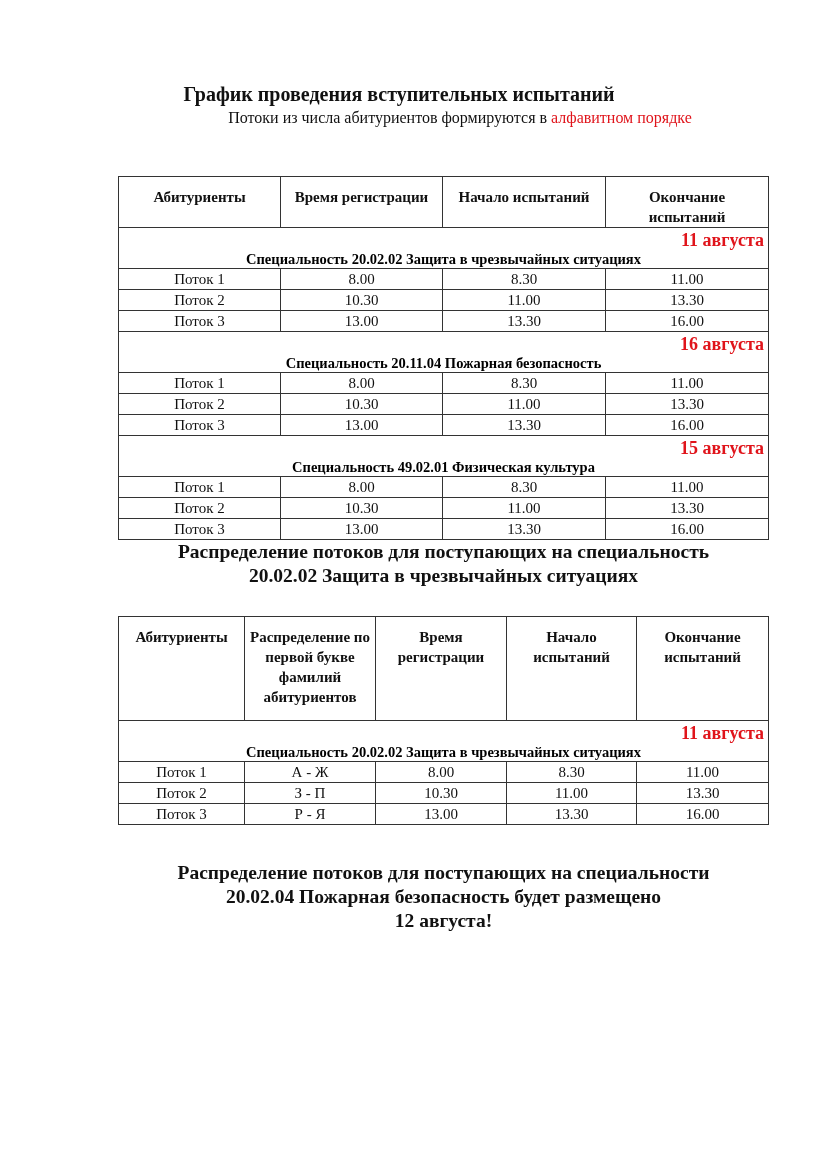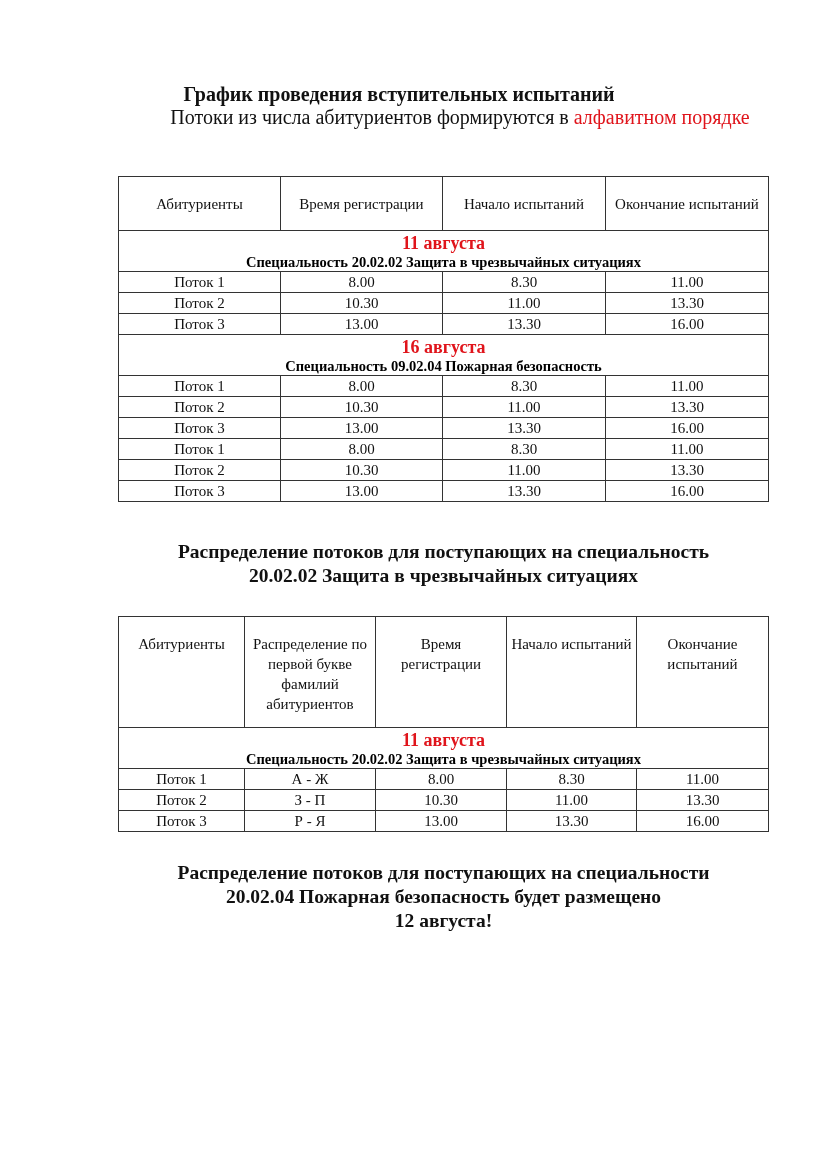--- a/index.html
+++ b/index.html
@@ -6,27 +6,27 @@
     body {
       width: 827px; height: 1170px; position: relative; overflow: hidden;
       font-family: "Liberation Serif", "DejaVu Serif", serif; color: #111;
     }
     .title {
       position: absolute; left: 0; width: 798px; top: 82px;
       text-align: center; font-weight: bold; font-size: 20px; line-height: 24px;
     }
     .subtitle {
       position: absolute; left: 170px; width: 580px; top: 105px;
-      text-align: center; font-size: 20px; line-height: 25px;
+      text-align: center; font-size: 16px; line-height: 25px;
     }
     .red { color: #e0141b; }
     table { border-collapse: collapse; position: absolute; table-layout: fixed; }
     td, th { border: 1px solid #333; padding: 0 4px; text-align: center; font-size: 15px; line-height: 20px; }
-    th { font-weight: normal; vertical-align: top; padding-top: 17px; }
-    .sect-date { color: #e0141b; font-weight: bold; font-size: 18px; line-height: 22px; }
+    th { font-weight: bold; vertical-align: top; padding-top: 10px; }
+    .sect-date { color: #e0141b; font-weight: bold; font-size: 18px; line-height: 22px; text-align: right; }
     .sect-spec { color: #000000; font-weight: bold; font-size: 14.5px; line-height: 17px; }
     td.sect { padding: 1px 4px 0; }
     #t1 { left: 118px; top: 176px; width: 650px; }
     #t2 { left: 118px; top: 616px; width: 650px; }
     .h2 {
       position: absolute; left: 0; width: 887px; text-align: center;
       font-weight: bold; font-size: 19.5px; line-height: 24px;
     }
   </style>
 </head>
@@ -71,40 +71,46 @@
       </tr>
       <tr>
         <td>Поток 3</td>
         <td>13.00</td>
         <td>13.30</td>
         <td>16.00</td>
       </tr>
       <tr>
         <td class="sect" colspan="4">
           <div class="sect-date">16 августа</div>
-          <div class="sect-spec">Специальность 09.02.04 Пожарная безопасность</div>
+          <div class="sect-spec">Специальность 20.11.04 Пожарная безопасность</div>
         </td>
       </tr>
       <tr>
         <td>Поток 1</td>
         <td>8.00</td>
         <td>8.30</td>
         <td>11.00</td>
       </tr>
       <tr>
         <td>Поток 2</td>
         <td>10.30</td>
         <td>11.00</td>
         <td>13.30</td>
       </tr>
       <tr>
         <td>Поток 3</td>
         <td>13.00</td>
         <td>13.30</td>
         <td>16.00</td>
+      </tr>
+      <tr>
+        <td class="sect" colspan="4">
+          <div class="sect-date">15 августа</div>
+          <div class="sect-spec">Специальность 49.02.01 Физическая культура</div>
+        </td>
       </tr>
       <tr>
         <td>Поток 1</td>
         <td>8.00</td>
         <td>8.30</td>
         <td>11.00</td>
       </tr>
       <tr>
         <td>Поток 2</td>
         <td>10.30</td>

